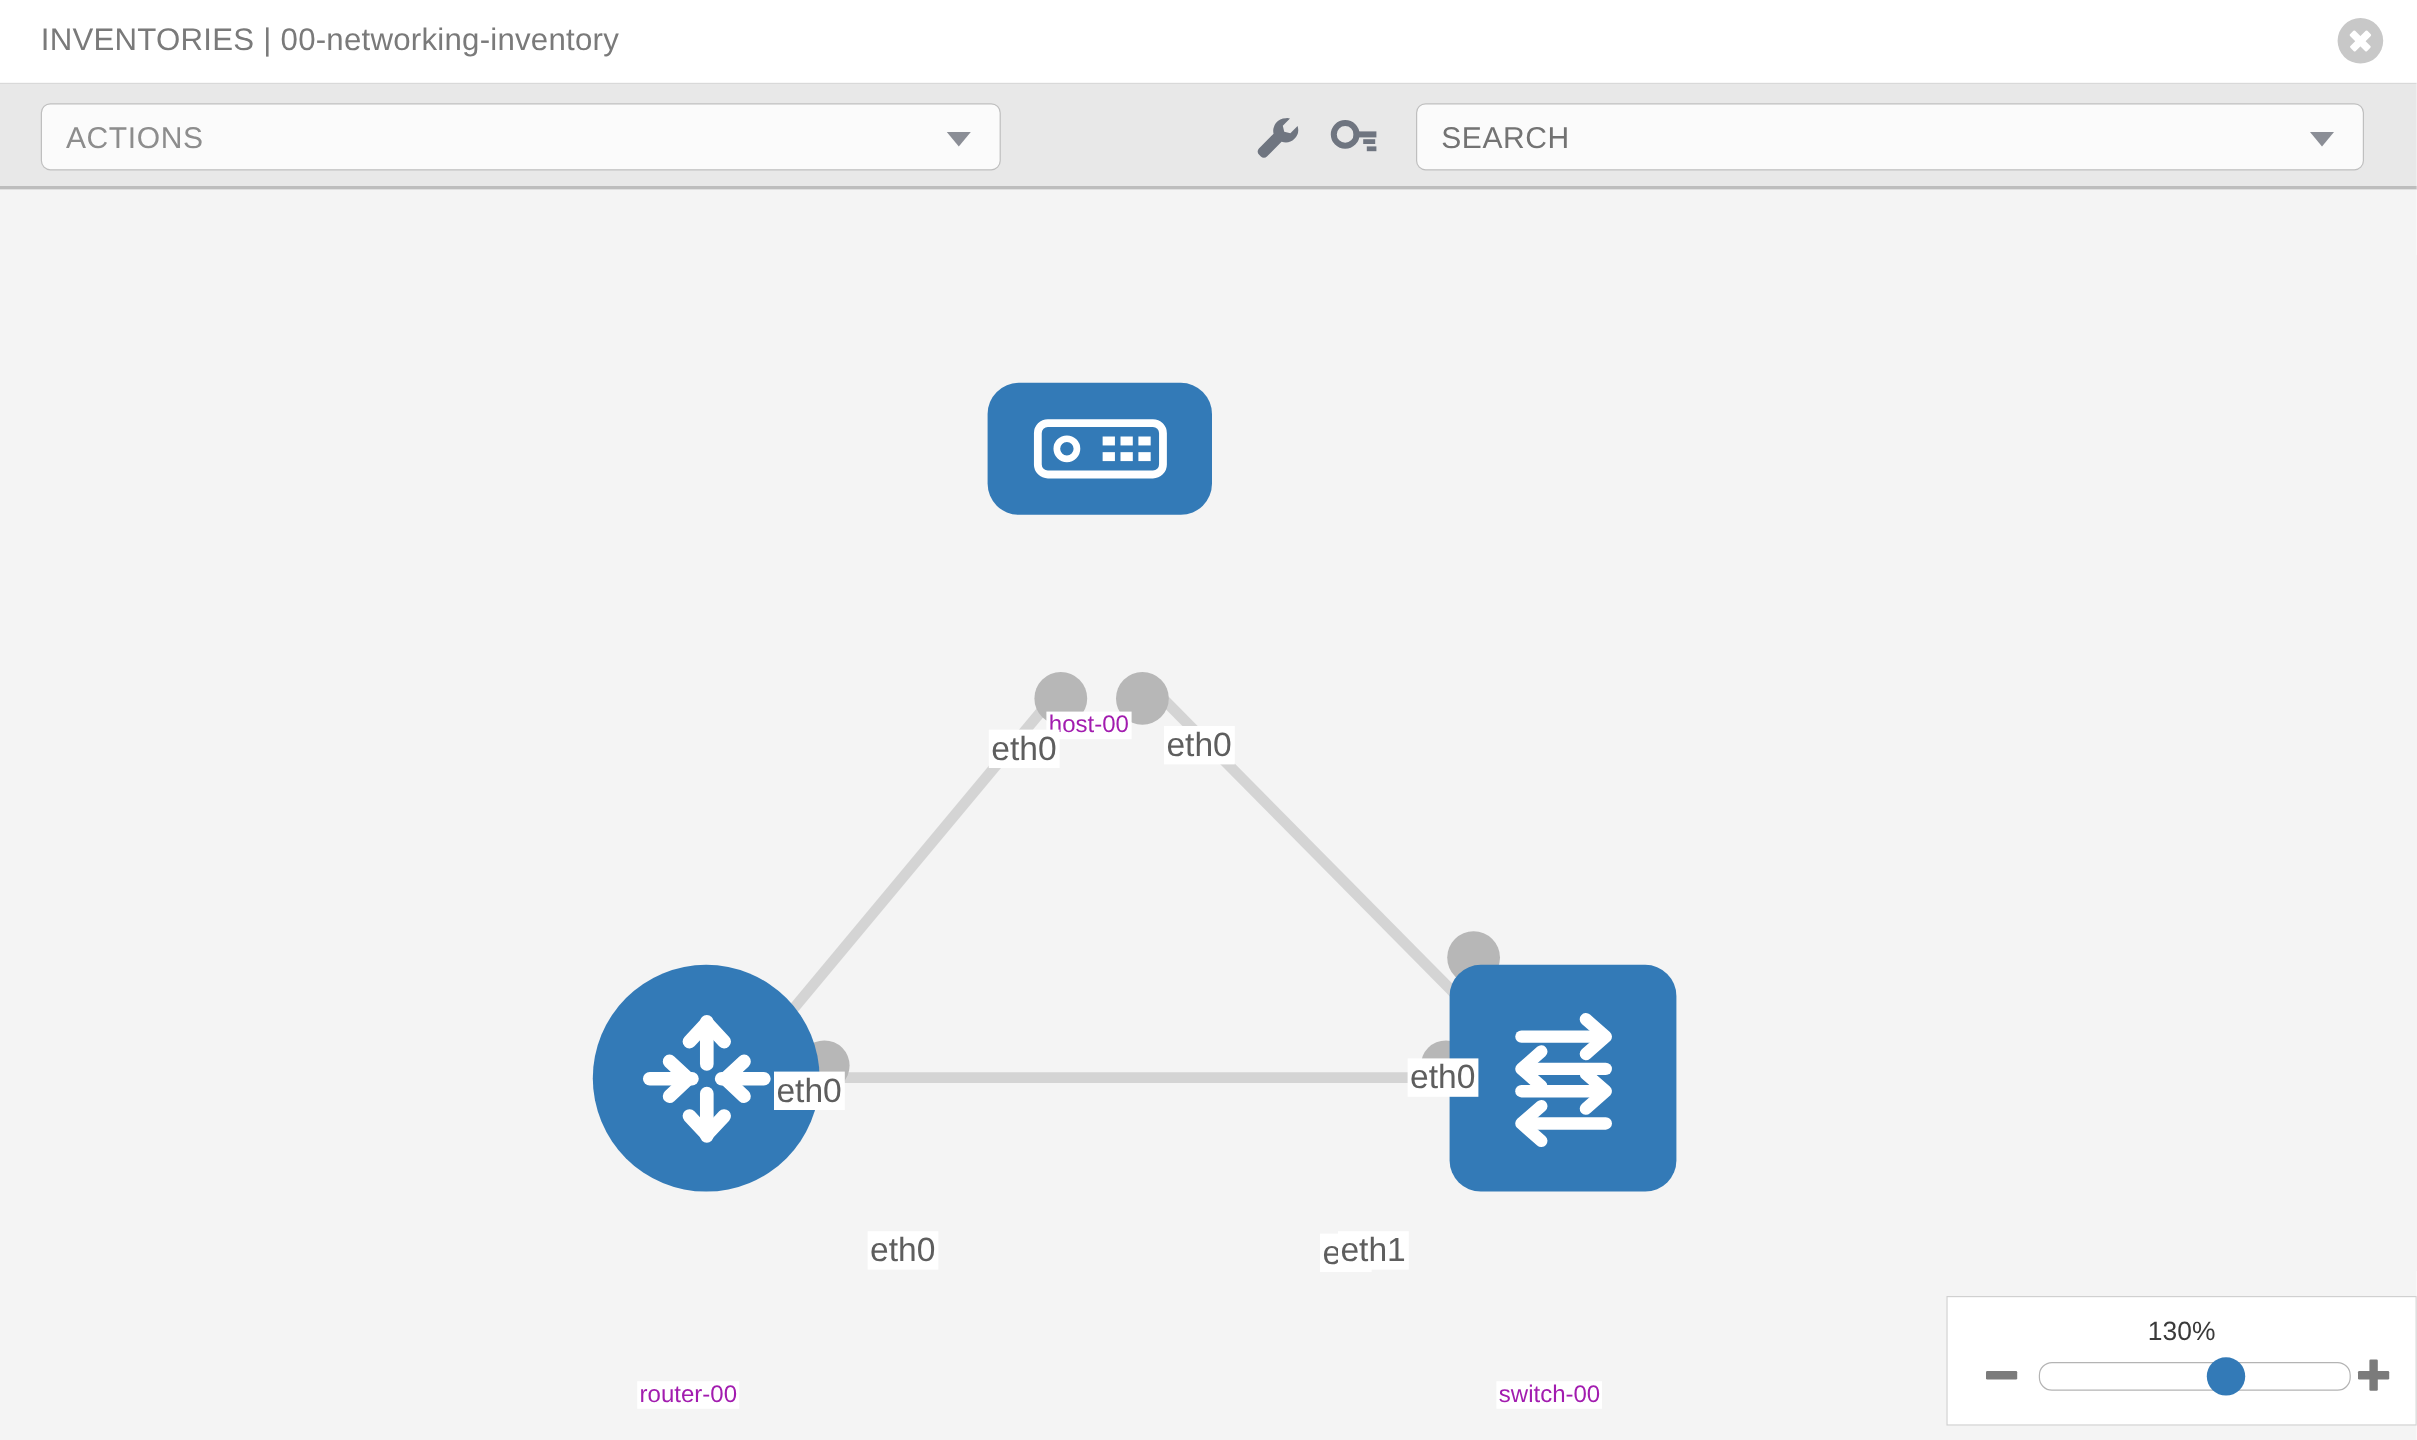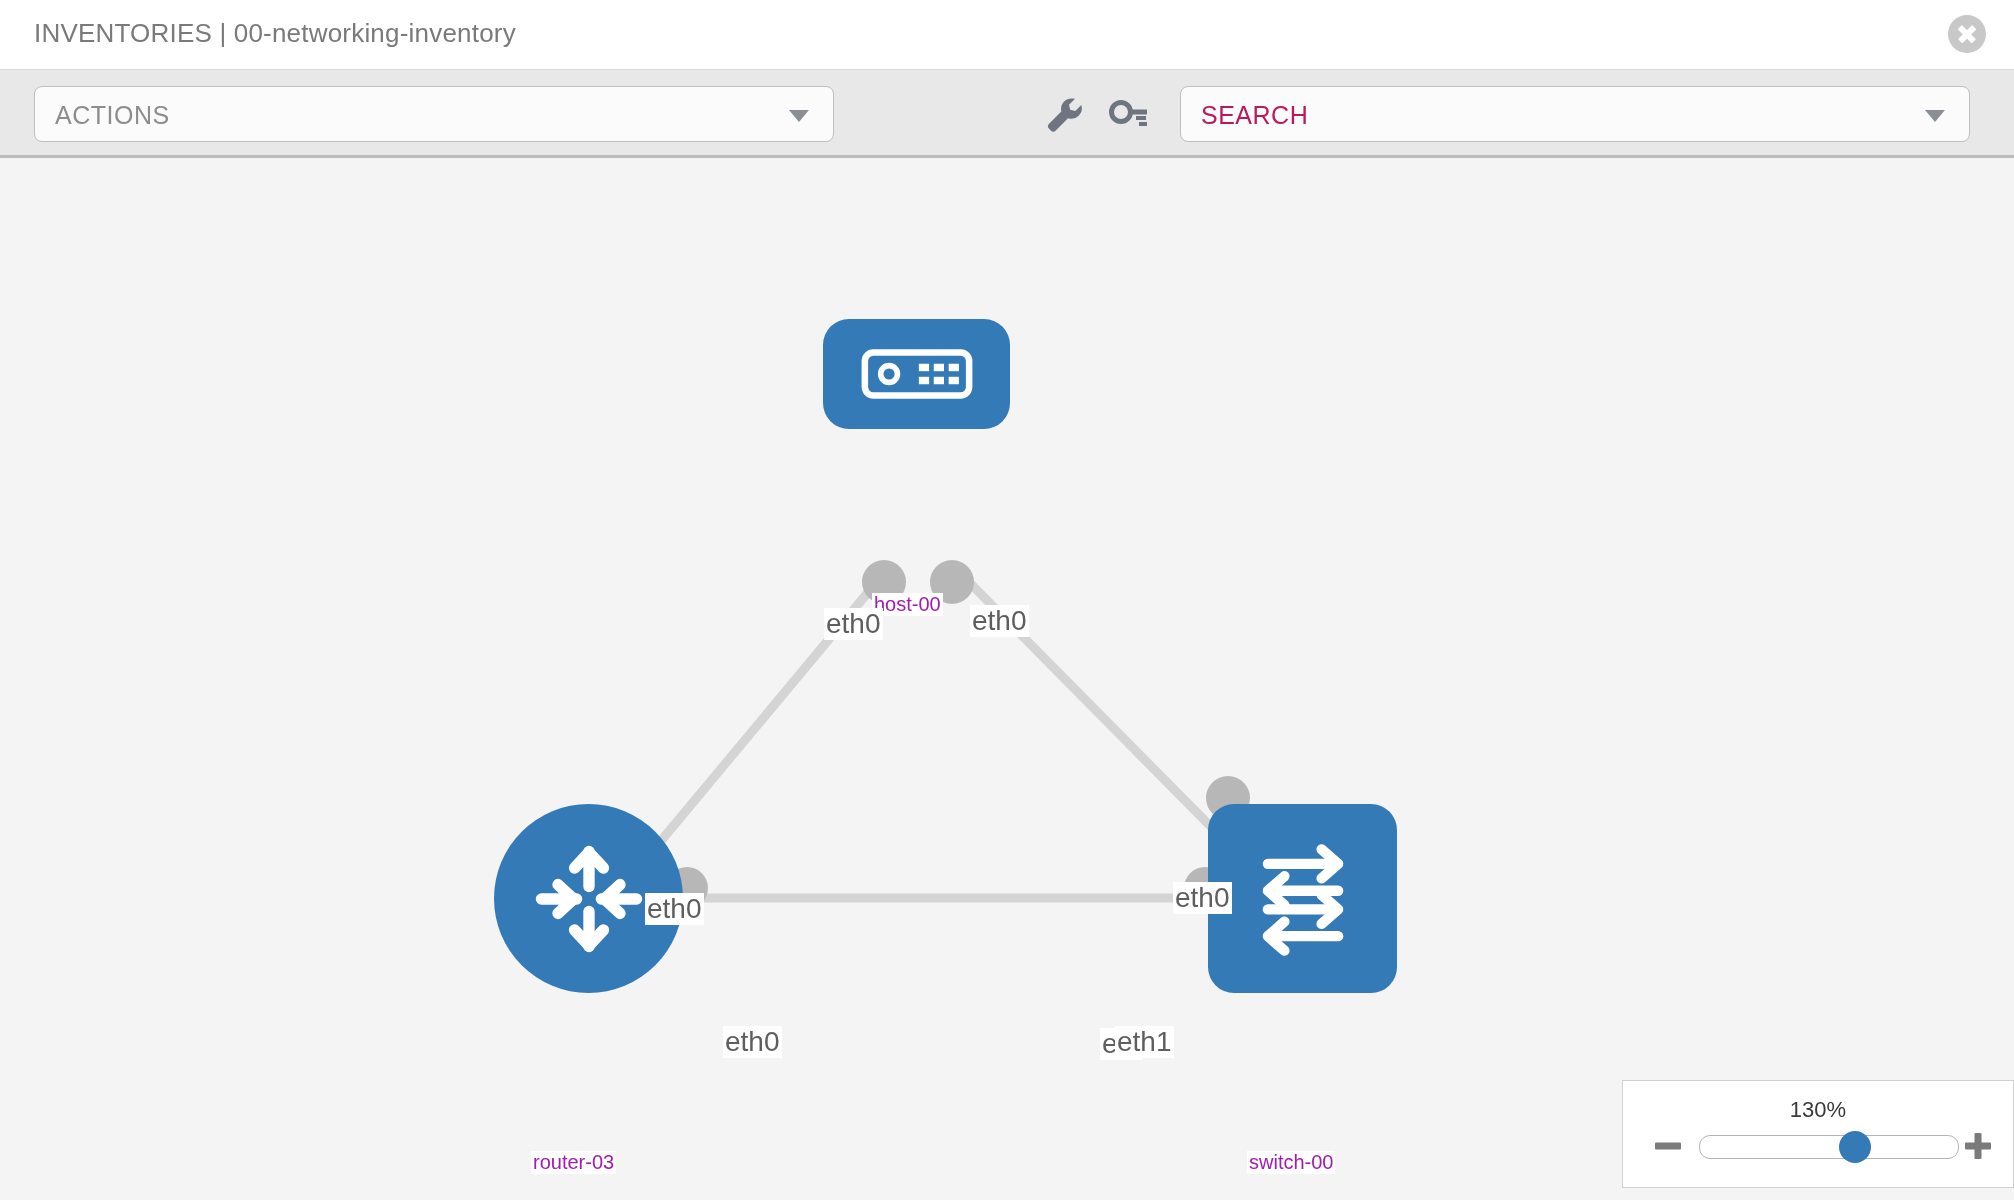--- a/index.html
+++ b/index.html
@@ -78,21 +78,21 @@
     position: absolute; left: 1180px; top: 16px;
     width: 790px; height: 56px;
     background: #fbfbfb;
     border: 1px solid #bfbfbf;
     border-radius: 8px;
     box-sizing: border-box;
     cursor: text;
   }
   .search-box .label {
     position: absolute; left: 20px; top: 14px;
-    font-size: 25px; color: #be185d; letter-spacing: 0.5px;
+    font-size: 25px; color: #737373; letter-spacing: 0.5px;
   }
 
   
   .canvas {
     position: absolute; left: 0; top: 158px;
     width: 2014px; height: 1042px;
     background: #f4f4f4;
     overflow: hidden;
   }
   .topo-svg { position: absolute; left: 0; top: 0; }
@@ -285,21 +285,21 @@
           <polyline points="42,38 26,52 42,66"></polyline>
           <line x1="26" y1="70" x2="92" y2="70"></line>
           <polyline points="78,56 94,70 78,84"></polyline>
           <line x1="94" y1="96" x2="28" y2="96"></line>
           <polyline points="42,82 26,96 42,110"></polyline>
         </g>
       </svg>
     </div>
 
     <div class="node-label host">host-00</div>
-    <div class="node-label router">router-03</div>
+    <div class="node-label router">router-00</div>
     <div class="node-label switch">switch-00</div>
 
     <div class="port-label pl-host-left">eth0</div>
     <div class="port-label pl-host-right">eth0</div>
     <div class="port-label pl-rh">eth0</div>
     <div class="port-label pl-sh">eth0</div>
     <div class="port-label pl-router-e0">eth0</div>
     <div class="port-label pl-switch-e0">eth</div>
     <div class="port-label pl-switch-e1">eth1</div>
 

